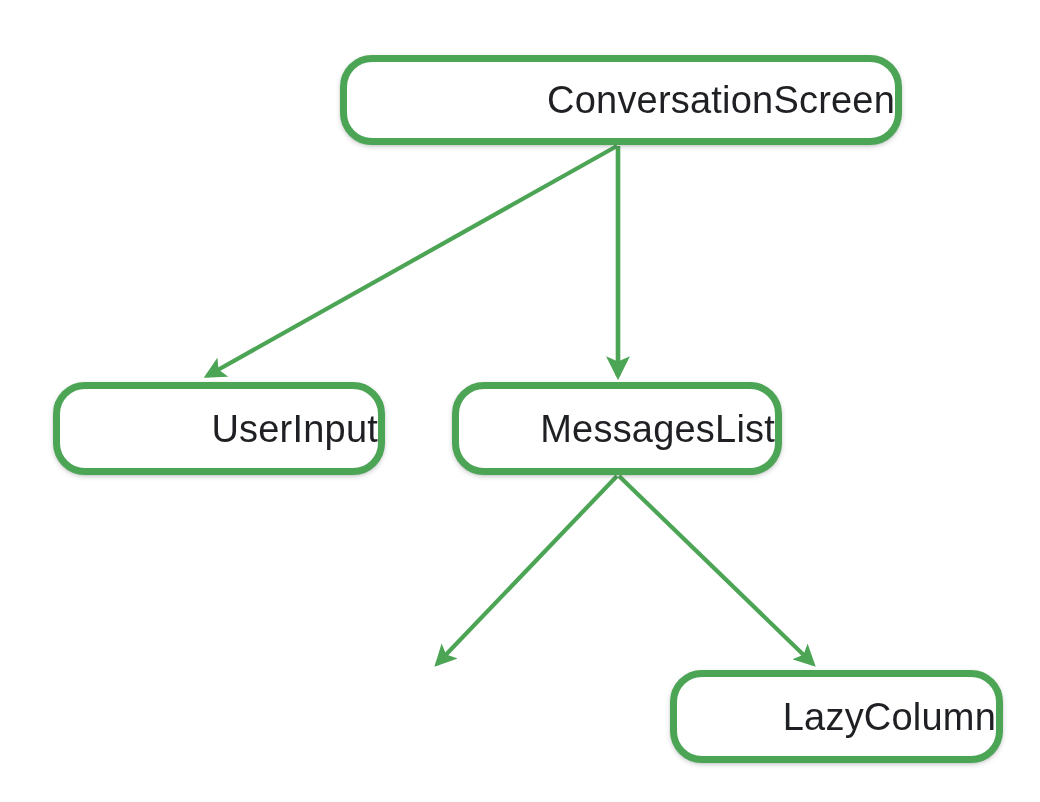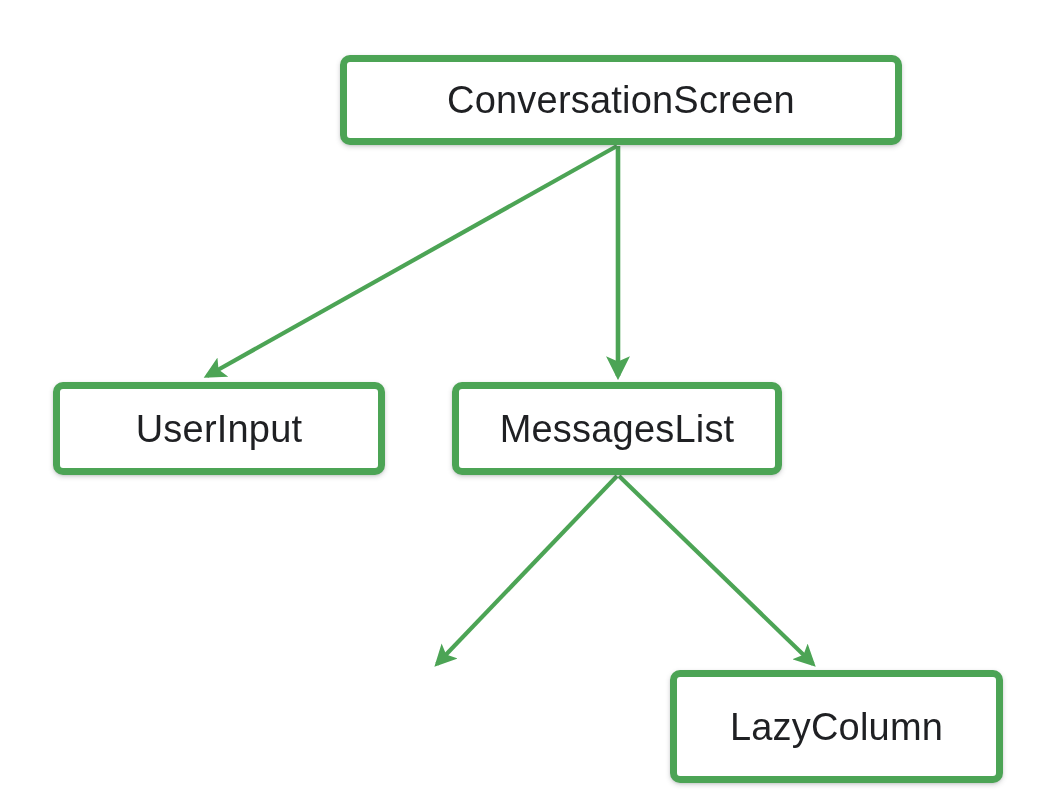--- a/index.html
+++ b/index.html
@@ -22,41 +22,41 @@
     left: 0;
     top: 0;
     width: 1040px;
     height: 802px;
   }
   .node {
     position: absolute;
     box-sizing: border-box;
     background: #ffffff;
     border: 7px solid #4ca455;
-    border-radius: 10px;
+    border-radius: 32px;
     display: flex;
     align-items: center;
-    justify-content: center;
+    justify-content: flex-end;
     box-shadow: 0 2px 5px rgba(60,64,67,0.22), 0 1px 2px rgba(60,64,67,0.10);
     z-index: 2;
   }
   .node-label {
     color: #1f2023;
     font-size: 38px;
     font-weight: 400;
     letter-spacing: 0.2px;
     line-height: 1;
     white-space: nowrap;
     font-family: "Liberation Sans", sans-serif;
   }
   #node-conversationscreen { left: 340px; top: 55px;  width: 562px; height: 90px; }
   #node-userinput         { left: 53px;  top: 382px; width: 332px; height: 93px; }
   #node-messageslist      { left: 452px; top: 382px; width: 330px; height: 93px; }
   #node-button            { left: 246px; top: 670px; width: 332px; height: 93px; }
-  #node-lazycolumn        { left: 670px; top: 670px; width: 333px; height: 113px; }
+  #node-lazycolumn        { left: 670px; top: 670px; width: 333px; height: 93px; }
 </style>
 </head>
 <body>
 
 <div id="canvas">
 
   <svg id="edge-layer" viewBox="0 0 1040 802" xmlns="http://www.w3.org/2000/svg">
     <defs>
       <marker id="arrowhead" markerWidth="5.2" markerHeight="5.2" refX="4.3" refY="2.6" orient="auto" markerUnits="strokeWidth">
         <path d="M 0 0 L 5.2 2.6 L 0 5.2 L 1.15 2.6 z" fill="#4ca455"></path>

